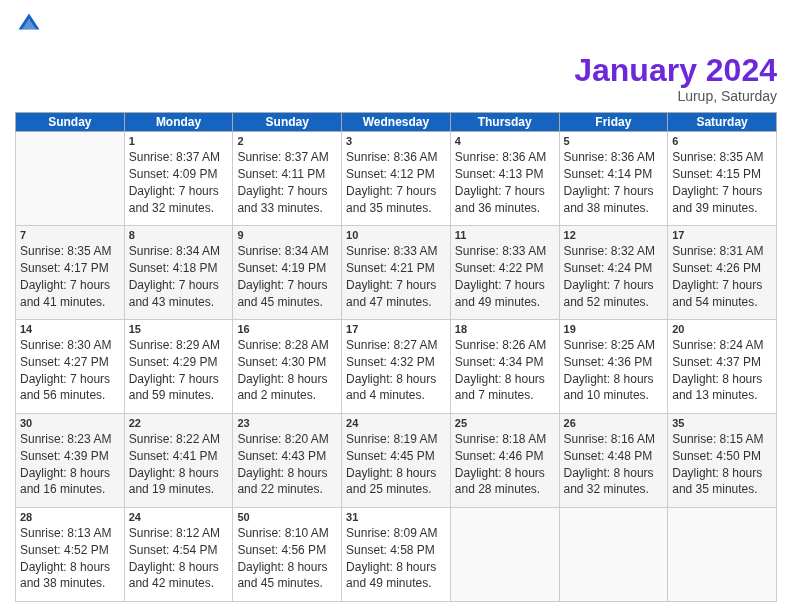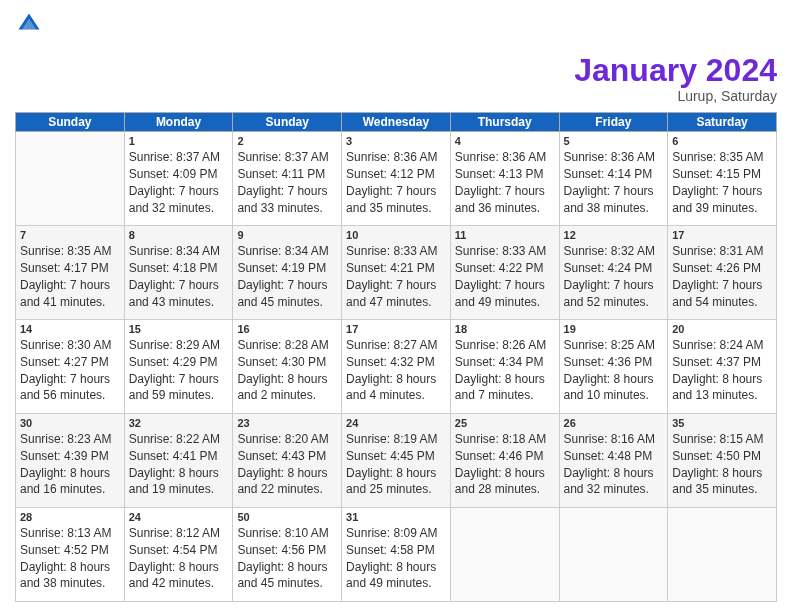--- a/index.html
+++ b/index.html
@@ -210,21 +210,21 @@
             <span class="day-num">20</span>
             <div class="day-info">Sunrise: 8:24 AM<br>Sunset: 4:37 PM<br>Daylight: 8 hours<br>and 13 minutes.</div>
           </td>
         </tr>
         <tr>
           <td>
             <span class="day-num">30</span>
             <div class="day-info">Sunrise: 8:23 AM<br>Sunset: 4:39 PM<br>Daylight: 8 hours<br>and 16 minutes.</div>
           </td>
           <td>
-            <span class="day-num">32</span>
+            <span class="day-num">22</span>
             <div class="day-info">Sunrise: 8:22 AM<br>Sunset: 4:41 PM<br>Daylight: 8 hours<br>and 19 minutes.</div>
           </td>
           <td>
             <span class="day-num">23</span>
             <div class="day-info">Sunrise: 8:20 AM<br>Sunset: 4:43 PM<br>Daylight: 8 hours<br>and 22 minutes.</div>
           </td>
           <td>
             <span class="day-num">24</span>
             <div class="day-info">Sunrise: 8:19 AM<br>Sunset: 4:45 PM<br>Daylight: 8 hours<br>and 25 minutes.</div>
           </td>

